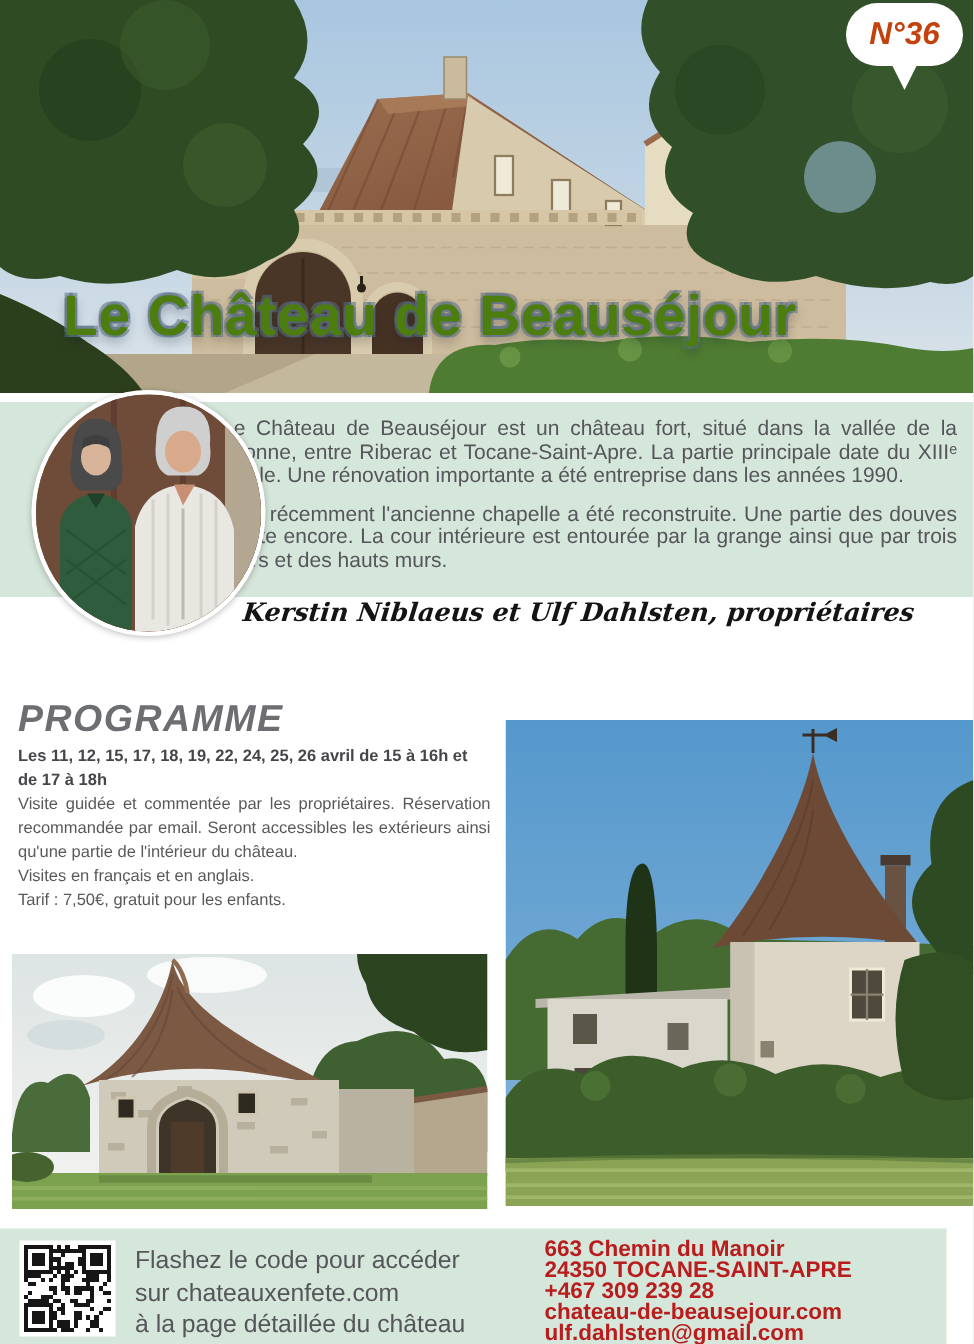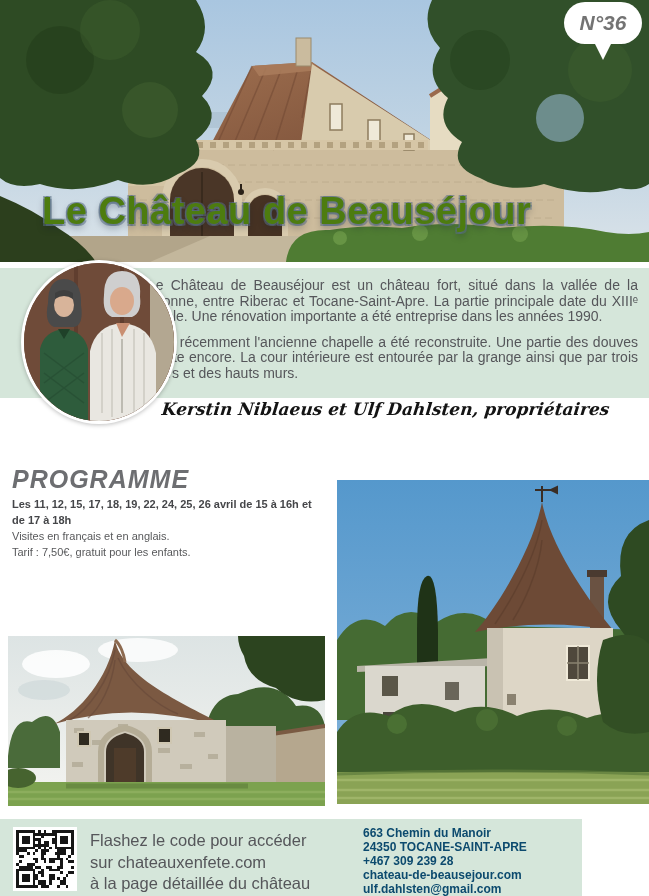--- a/index.html
+++ b/index.html
@@ -21,21 +21,21 @@
       -1.5px  1.5px 0 rgba(88,110,132,.55),
        1.5px  1.5px 0 rgba(88,110,132,.55),
        0 4px 7px rgba(20,30,40,.35);
     white-space:nowrap;
   }
   .badge {
     position:absolute; top:2px; right:7px; width:78px; height:42px;
     background:#ffffff; border-radius:21px;
     display:flex; align-items:center; justify-content:center;
   }
-  .badge-text { font-size:21px; font-weight:800; font-style:italic; color:#737373; }
+  .badge-text { font-size:21px; font-weight:800; font-style:italic; color:#c2410c; }
   .badge-tail {
     position:absolute; top:38px; left:50%; margin-left:-10px;
     width:0; height:0;
     border-left:10px solid transparent; border-right:10px solid transparent;
     border-top:20px solid #ffffff;
   }
   
   .intro-band {
     position:absolute; left:0; top:268px; width:649px; height:130px;
     background:#d5e6da;
@@ -68,35 +68,35 @@
   }
   .prog-text .dates { font-weight:700; color:#454649; }
   .prog-text .desc { text-align:justify; }
   .prog-text .lang { }
   
   .photo-left  { position:absolute; left:8px;   top:636px; width:317px; height:170px; }
   .photo-right { position:absolute; left:337px; top:480px; width:312px; height:324px; }
   .photo-left svg, .photo-right svg { display:block; width:100%; height:100%; }
   
   .footer-band {
-    position:absolute; left:0; top:819px; width:582px; height:77px;
+    position:absolute; left:0; top:819px; width:631px; height:77px;
     background:#d5e6da;
   }
   .qr-card {
     position:absolute; left:13px; top:8px; width:64px; height:64px;
     background:#ffffff; padding:3px;
   }
   .qr-card svg { display:block; width:58px; height:58px; shape-rendering:crispEdges; }
   .qr-text {
     position:absolute; left:90px; top:11px;
     font-size:16.5px; line-height:21.5px; color:#55565a;
   }
   .contact {
     position:absolute; left:363px; top:7px;
-    font-size:12px; font-weight:700; line-height:14px; color:#0c4a6e;
+    font-size:15px; font-weight:700; line-height:14px; color:#b91c1c;
   }
 </style>
 </head>
 <body>
 
 <div class="page">
 
   <header class="hero">
     <svg viewBox="0 0 649 262" preserveAspectRatio="none" aria-hidden="true">
       <defs>
@@ -200,20 +200,21 @@
       <path d="M92,60 L98,74 L106,60 Z" fill="#c98f72"></path>
       <path d="M78,70 V150 M88,66 V154 M110,66 V154 M120,70 V150" stroke="#d3d1c9" stroke-width="2" fill="none"></path>
       <path d="M98,76 V150" stroke="#bdbbb2" stroke-width="2" fill="none"></path>
     </svg>
   </div>
   <div class="caption">Kerstin Niblaeus et Ulf Dahlsten, propriétaires</div>
 
   <h2 class="prog-heading">PROGRAMME</h2>
   <div class="prog-text">
     <p class="dates">Les 11, 12, 15, 17, 18, 19, 22, 24, 25, 26 avril de 15 à 16h et de 17 à 18h</p>
+    <p class="desc">Visite guidée et commentée par les propriétaires. Réservation recommandée par email. Seront accessibles les extérieurs ainsi qu'une partie de l'intérieur du château.</p>
     <p class="lang">Visites en français et en anglais.</p>
     <p class="tarif">Tarif : 7,50€, gratuit pour les enfants.</p>
   </div>
 
   <figure class="photo-right">
     <svg viewBox="0 0 312 324" preserveAspectRatio="none" aria-hidden="true">
       <defs>
         <linearGradient id="sky2" x1="0" y1="0" x2="0" y2="1">
           <stop offset="0" stop-color="#5598cc"></stop>
             <stop offset="1" stop-color="#85b4da"></stop>

